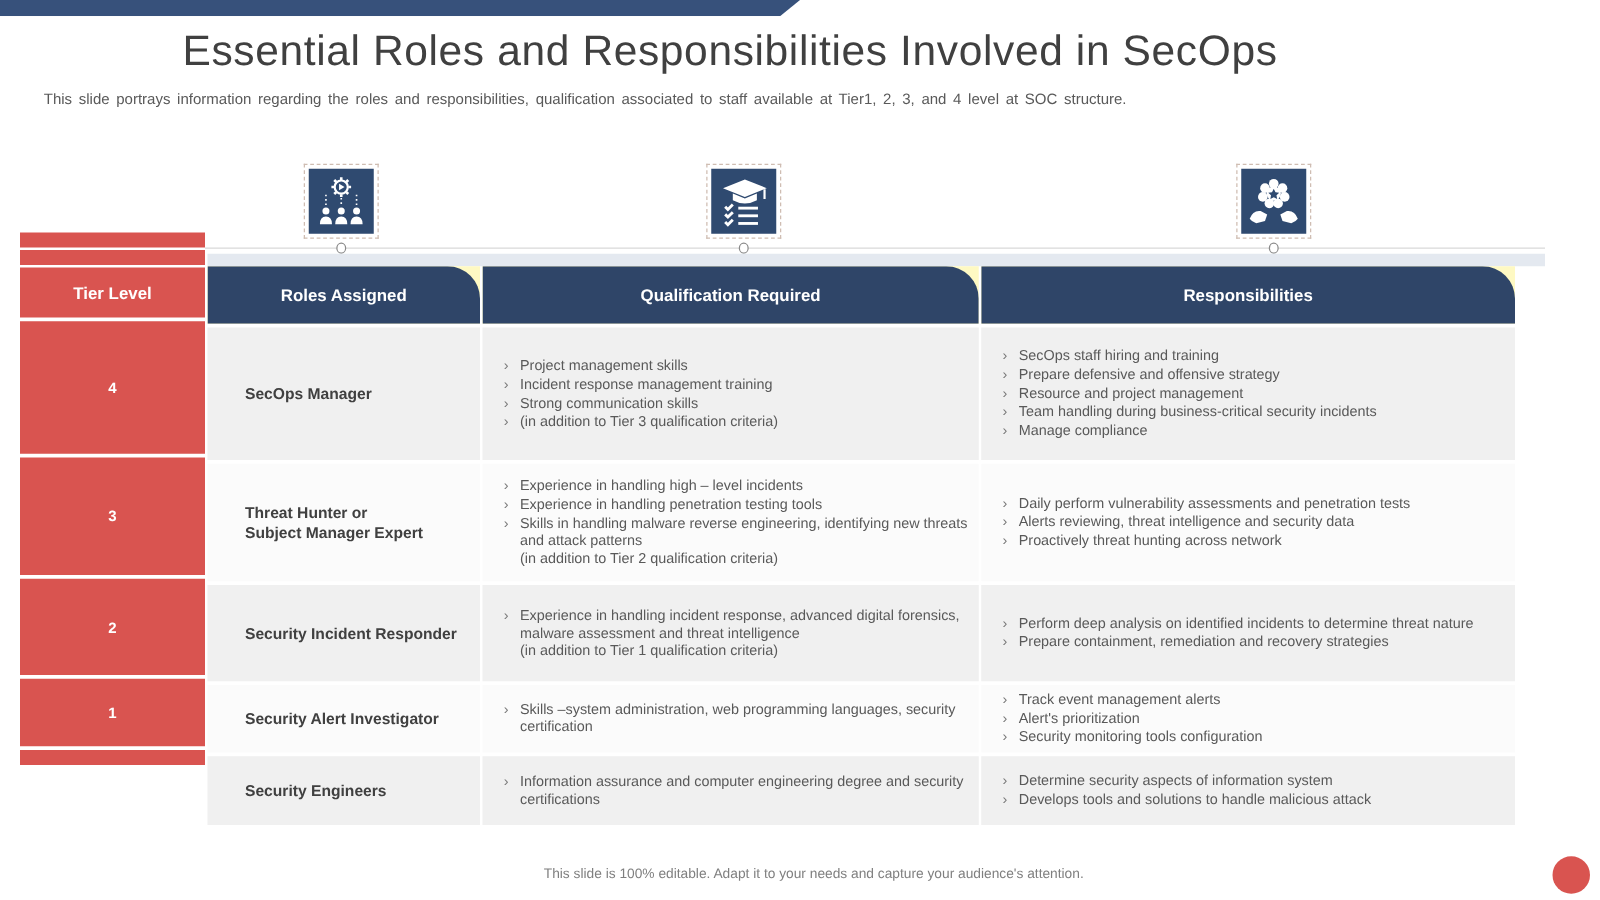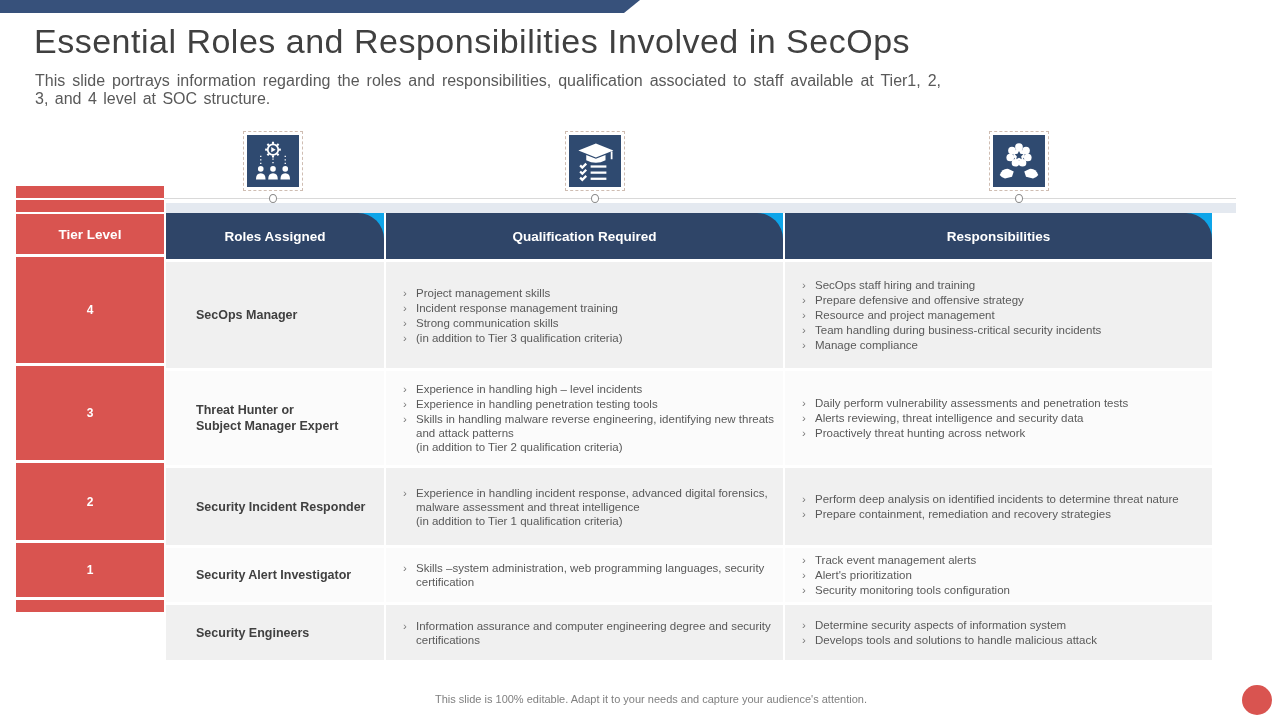--- a/index.html
+++ b/index.html
@@ -4,23 +4,23 @@
 <style>
   * { margin:0; padding:0; box-sizing:border-box; }
   html,body { background:#ffffff; }
   body { font-family:"Liberation Sans", sans-serif; }
   .slide { position:relative; width:1280px; height:720px; background:#ffffff; overflow:hidden; }
 
   .topbar { position:absolute; left:0; top:0; width:640px; height:13px; background:#37517B;
             clip-path:polygon(0 0,100% 0,calc(100% - 16px) 100%,0 100%); }
 
   .title { position:absolute; left:34px; top:22px; width:1100px;
-           font-size:34px; font-weight:400; color:#404040; letter-spacing:.5px; }
+           font-size:34px; font-weight:400; color:#404040; letter-spacing:.5px;text-align:center; }
   .subtitle { position:absolute; left:35px; top:72px; width:906px;
-              font-size:16px; color:#595959; text-align:justify; word-spacing:2px; }
+              font-size:12px; color:#595959; text-align:justify; word-spacing:2px; }
 
   .connector { position:absolute; left:164px; top:198px; width:1072px; height:1px; background:#D9D9D9; }
   .handle { position:absolute; top:194px; width:8px; height:9px; border-radius:50%;
             background:#ffffff; border:1px solid #8a8a8a; }
 
   .icon-wrap { position:absolute; top:131px; width:60px; height:60px;
                border:1px dashed #CFBDB2; padding:3px; background:#ffffff; }
   .icon-box { width:52px; height:52px; background:#2F4A70; display:flex; align-items:center; justify-content:center; }
   .icon-box svg { width:42px; height:42px; display:block; }
 
@@ -28,21 +28,21 @@
   .tier-bar { height:12px; background:#D95450; }
   .gap2 { height:2px; }
   .tier-head { height:40px; background:#D95450; color:#ffffff; font-weight:bold; font-size:13.5px;
                display:flex; align-items:center; justify-content:center; }
   .tier-cell { background:#D95450; color:#ffffff; font-weight:bold; font-size:12px;
                display:flex; align-items:center; justify-content:center; margin-top:3px; }
 
   .main { position:absolute; left:166px; top:203px; width:1070px; }
   .head-strip { height:10px; background:#E4E9F0; }
   .head-row { display:flex; gap:2px; height:46px; }
-  .hcell { position:relative; overflow:hidden; background:#0ea5e9; }
+  .hcell { position:relative; overflow:hidden; background:#fef9c3; }
   .hcell-in { position:absolute; inset:0; background:#2F4568; border-top-right-radius:26px;
               display:flex; align-items:center; justify-content:center;
               color:#ffffff; font-weight:bold; font-size:13.5px; }
   .w-role { width:218px; } .w-qual { width:397px; } .w-resp { width:427px; }
 
   .body-row { display:flex; gap:2px; margin-top:3px; }
   .body-row.even .cell { background:#F0F0F0; }
   .body-row.odd  .cell { background:#FBFBFB; }
   .cell { display:flex; flex-direction:column; justify-content:center; }
   .role-cell { font-weight:bold; color:#404040; font-size:12.5px; padding-left:30px;

